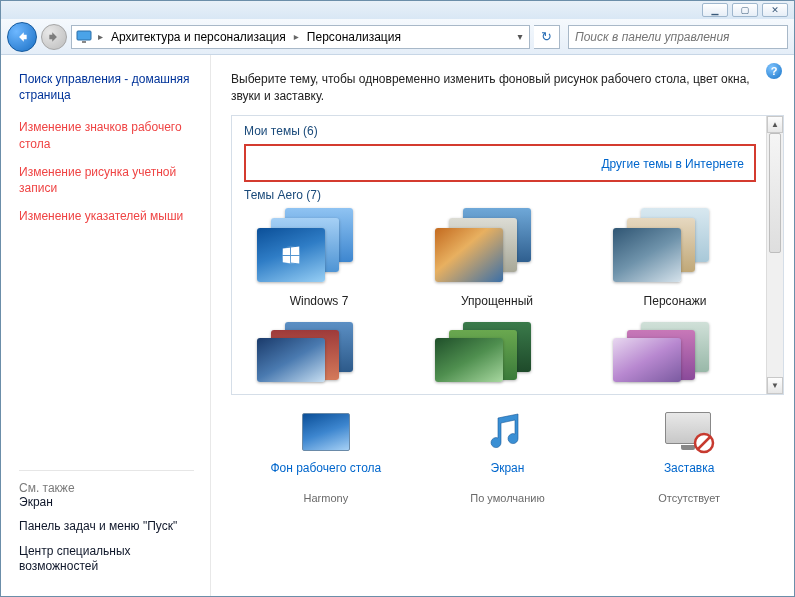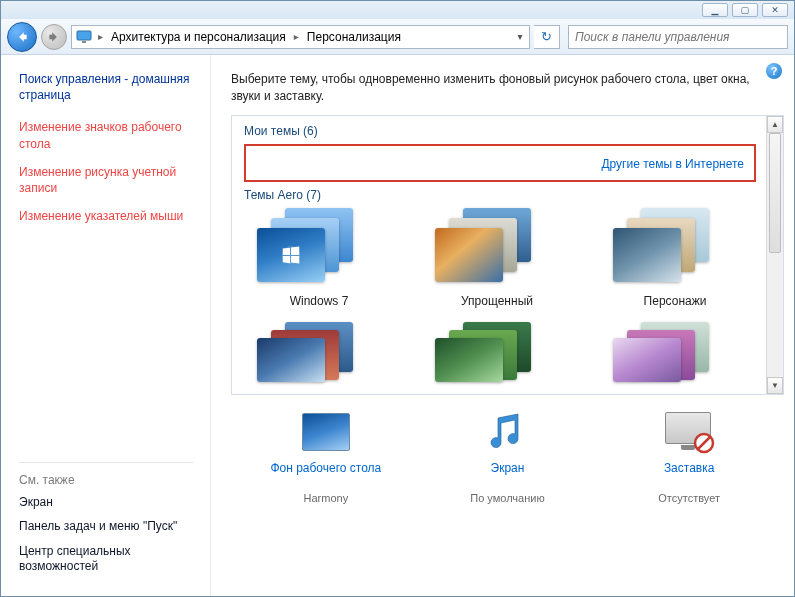--- a/index.html
+++ b/index.html
@@ -23,21 +23,21 @@
   .addr-drop { width:18px; text-align:center; color:#555; cursor:pointer; font-size:10px;}
   .refresh { width:26px; height:24px; border:1px solid #a8b8c8; border-left:none; background:#fff; display:flex; align-items:center; justify-content:center; cursor:pointer; color:#2a6fb5; font-size:13px;}
   .searchbox { width:220px; height:24px; border:1px solid #a8b8c8; background:#fff; margin-left:4px; display:flex; align-items:center; padding:0 6px; }
   .searchbox input { border:none; outline:none; width:100%; font-size:12px; font-style:italic; color:#7a7a7a; }
 
   .body { flex:1; display:flex; overflow:hidden; }
   .sidebar { width:210px; background:#fff; border-right:1px solid #e8e8e8; padding:16px 16px 12px 18px; font-size:12px; display:flex; flex-direction:column; }
   .sidebar .home { color:#003399; margin-bottom:16px; line-height:1.35; cursor:pointer; }
   .sidebar .link { color:#ef4444; margin-bottom:12px; line-height:1.35; cursor:pointer; }
   .sidebar .spacer { flex:1; }
-  .sidebar .seealso-h { color:#7a7a7a; font-size:12px; margin-bottom:8px; border-top:1px solid #e6e6e6; padding-top:10px;}
+  .sidebar .seealso-h { color:#7a7a7a; font-size:12px; margin-bottom:0; border-top:1px solid #e6e6e6; padding-top:10px;}
   .sidebar .slink { color:#0f172a; margin-bottom:9px; line-height:1.3; cursor:pointer; }
 
   .main { flex:1; position:relative; padding:16px 10px 8px 20px; overflow:hidden; }
   .help { position:absolute; top:8px; right:12px; width:16px; height:16px; border-radius:50%; background:radial-gradient(circle at 35% 30%, #7fc4ff,#1773c7); color:#fff; font-size:11px; font-weight:bold; display:flex; align-items:center; justify-content:center; cursor:pointer;}
   .main h1 { color:#003399; font-size:15px; font-weight:normal; margin-bottom:12px; }
   .main .desc { font-size:12px; color:#222; line-height:1.4; margin-bottom:10px; max-width:520px;}
 
   .themes-box { border:1px solid #d5dee8; background:#fff; height:280px; position:relative; overflow:hidden; }
   .scrollbar { position:absolute; right:0; top:0; bottom:0; width:17px; background:#f0f0f0; border-left:1px solid #dcdcdc;}
   .scrollbar .sbtn { height:17px; background:linear-gradient(#fdfdfd,#e7e7e7); border:1px solid #c8c8c8; font-size:8px; color:#555; display:flex;align-items:center;justify-content:center; cursor:pointer;}

